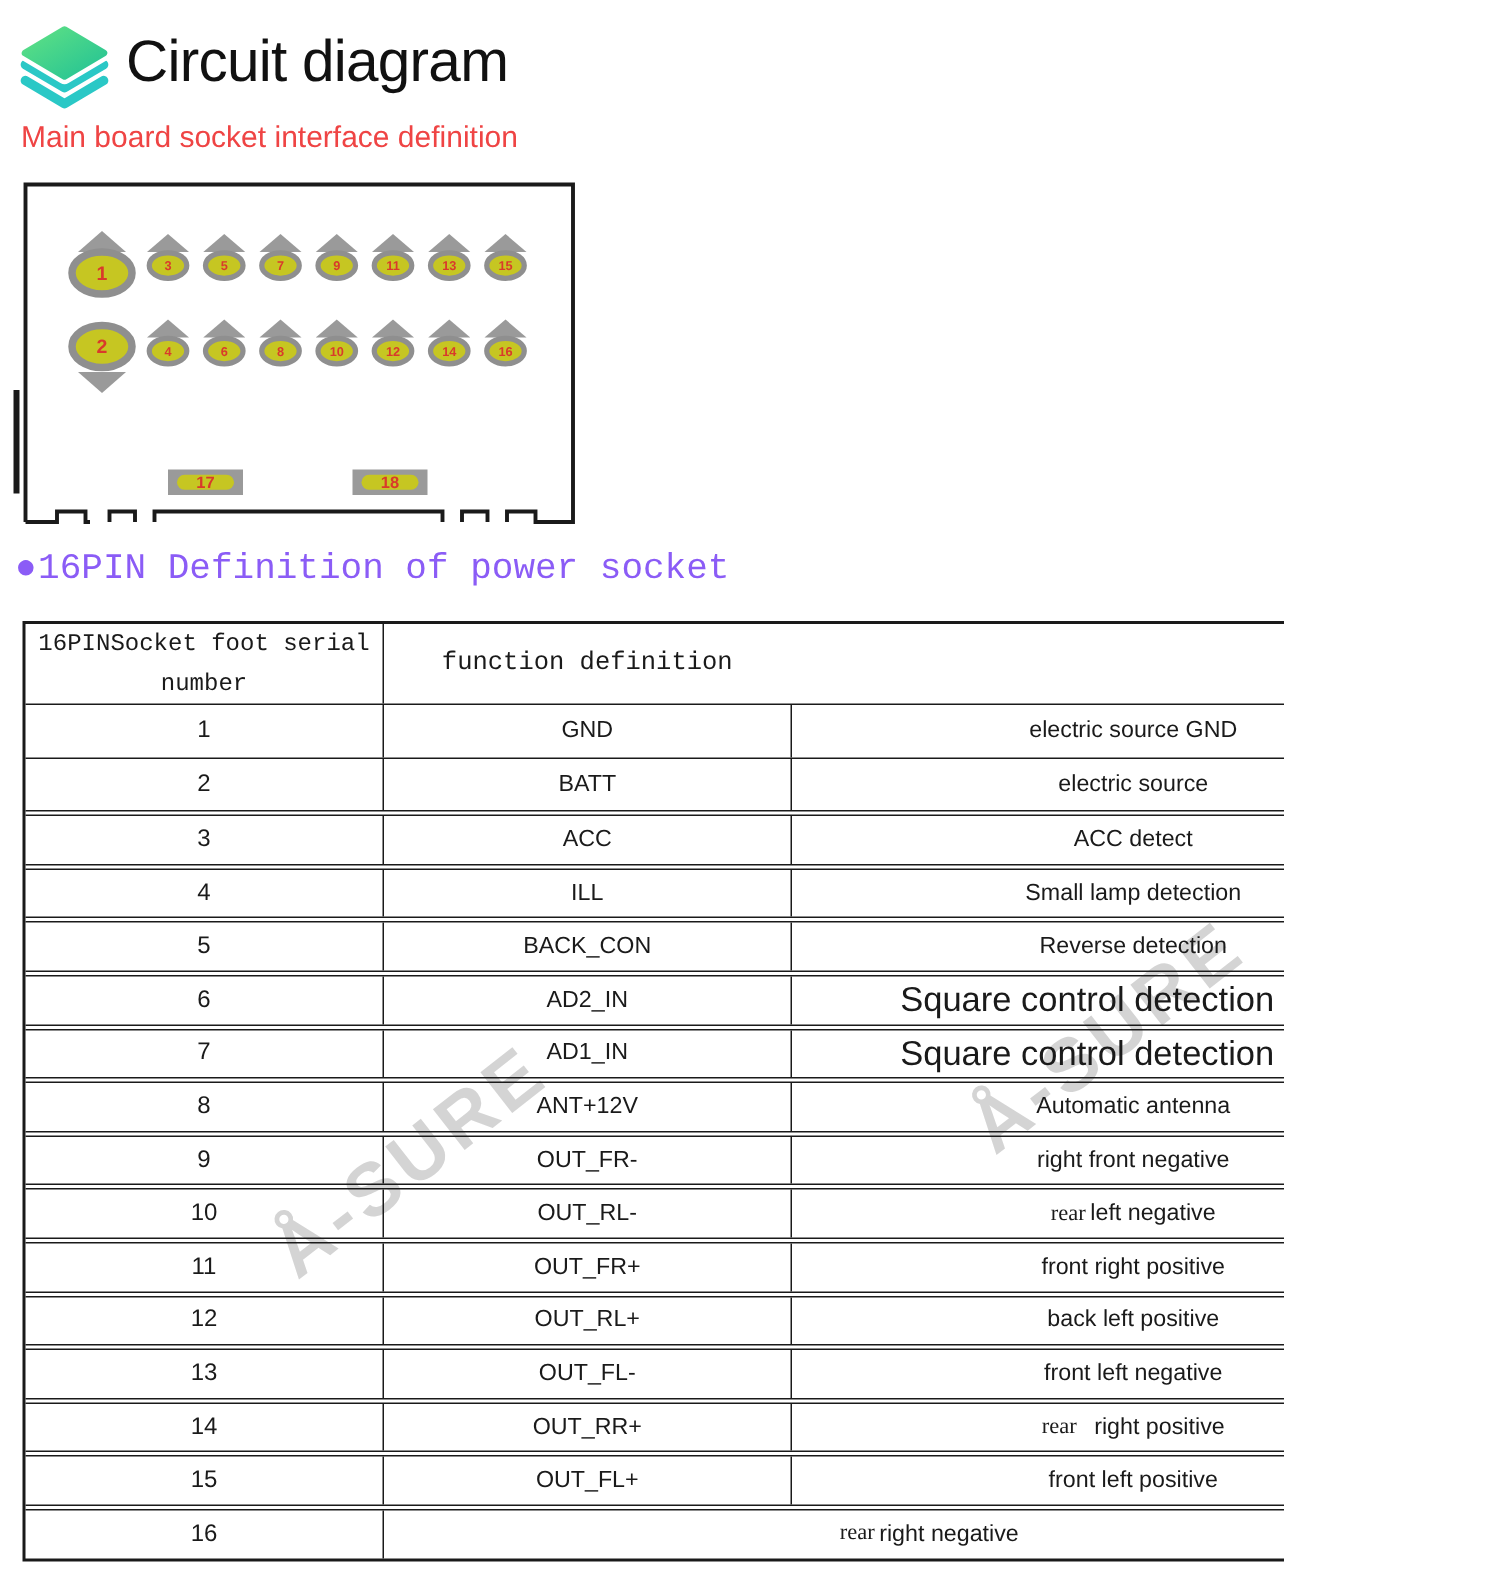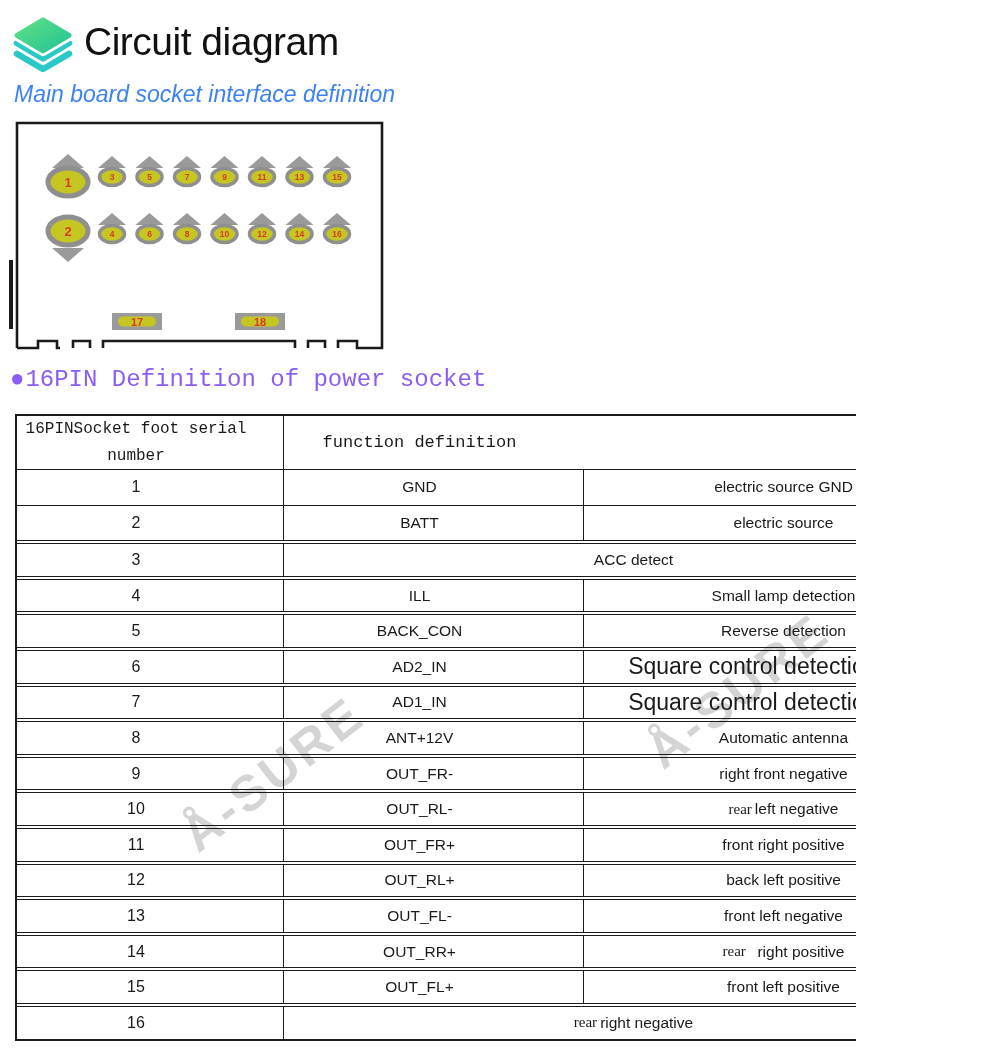--- a/index.html
+++ b/index.html
@@ -2,40 +2,40 @@
 <html><head>
 <meta charset="utf-8">
 <style>
   html,body{margin:0;padding:0;background:#fff;}
   #page{position:relative;width:856px;height:1048px;background:#fff;overflow:hidden;
         font-family:"Liberation Sans",sans-serif;color:#1a1a1a;}
 
   
   #app-icon{position:absolute;left:12px;top:16px;width:62px;height:58px;}
   #page-title{position:absolute;left:84px;top:20px;font-size:39px;letter-spacing:-.5px;color:#111;white-space:nowrap;}
-  #page-subtitle{position:absolute;left:14px;top:81px;font-size:23px;color:#3b82f6;white-space:nowrap;font-style:italic;}
+  #page-subtitle{position:absolute;left:14px;top:81px;font-size:20px;color:#ef4444;white-space:nowrap;}
 
   
   #socket-svg{position:absolute;left:8px;top:121px;width:380px;height:234px;}
 
   
   #section-title{position:absolute;left:10px;top:366px;font-family:"Liberation Mono","DejaVu Sans Mono",monospace;
                  font-size:24px;color:#8b5cf6;white-space:nowrap;}
   #section-title .bullet{font-size:24px;margin-right:1px;}
 
   
   .watermark{position:absolute;z-index:0;font-weight:bold;font-size:50px;letter-spacing:4px;
              color:rgba(160,160,160,.45);transform:rotate(-38deg);white-space:nowrap;}
   #wm1{left:165px;top:745px;}
   #wm2{left:630px;top:662px;}
 
   
   #pin-table{position:absolute;left:15px;top:414px;width:970px;z-index:1;
              border:2px solid #1a1a1a;box-sizing:border-box;background:transparent;}
-  .row{display:flex;height:35.6px;border-top:1.5px solid #1a1a1a;box-sizing:border-box;gap:28px;}
+  .row{display:flex;height:35.6px;border-top:1.5px solid #1a1a1a;box-sizing:border-box;}
   .row.dbl{border-top:4px double #1a1a1a;}
   .cell{display:flex;align-items:center;justify-content:center;box-sizing:border-box;text-align:center;}
   .c1{width:238px;}
   .c2{width:272px;border-left:1.5px solid #1a1a1a;}
   .c3{flex:1;border-left:1.5px solid #1a1a1a;}
   .thead{height:53px;border-top:none;font-family:"Liberation Mono","DejaVu Sans Mono",monospace;}
   .thead .c1{font-size:16px;line-height:1.65;padding:0 6px;}
   .thead .c2,.thead .c3{font-size:17px;}
   .pin-cell{font-size:16px;}
   .func-cell{font-size:15.5px;}
@@ -158,20 +158,21 @@
           <div class="cell c1 pin-cell">2</div>
           <div class="cell c2 func-cell">BATT</div>
           <div class="cell c3 remark-cell">
             <span class="remark-serif"></span>
             <span>electric source</span>
           </div>
         </div>
 
         <div class="row dbl">
           <div class="cell c1 pin-cell">3</div>
+          <div class="cell c2 func-cell">ACC</div>
           <div class="cell c3 remark-cell">
             <span class="remark-serif"></span>
             <span>ACC detect</span>
           </div>
         </div>
 
         <div class="row dbl">
           <div class="cell c1 pin-cell">4</div>
           <div class="cell c2 func-cell">ILL</div>
           <div class="cell c3 remark-cell">

